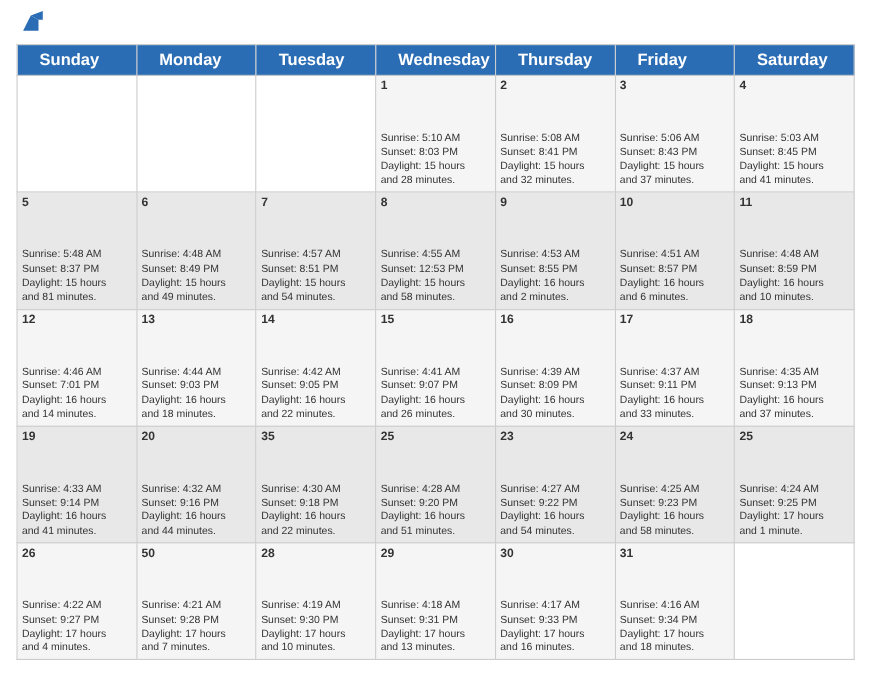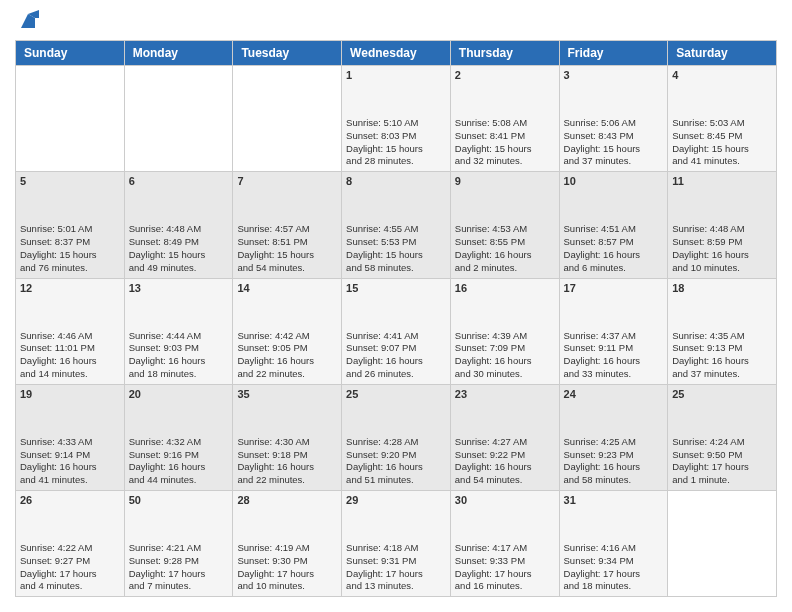--- a/index.html
+++ b/index.html
@@ -45,23 +45,23 @@
       color: #333;
     }
     table {
       width: 100%;
       border-collapse: collapse;
       table-layout: fixed;
     }
     thead tr th {
       background-color: #2a6db5;
       color: #fff;
-      font-size: 12px;
+      font-size: 15px;
       font-weight: bold;
-      padding: 5px 8px;
+      padding: 5px 20px;
       text-align: left;
       border: 1px solid #ccc;
     }
     tbody tr td {
       vertical-align: top;
       border: 1px solid #ccc;
       padding: 3px 4px;
       font-size: 9.5px;
       color: #333;
       height: 80px;
@@ -136,67 +136,67 @@
             <div class="cell-content"><span>Sunrise: 5:06 AM</span><br><span>Sunset: 8:43 PM</span><br><span>Daylight: 15 hours</span><br><span>and 37 minutes.</span></div>
           </td>
           <td>
             <span class="day-number">4</span>
             <div class="cell-content"><span>Sunrise: 5:03 AM</span><br><span>Sunset: 8:45 PM</span><br><span>Daylight: 15 hours</span><br><span>and 41 minutes.</span></div>
           </td>
         </tr>
         <tr>
           <td>
             <span class="day-number">5</span>
-            <div class="cell-content"><span>Sunrise: 5:01 AM</span><br><span>Sunset: 8:37 PM</span><br><span>Daylight: 15 hours</span><br><span>and 76 minutes.</span></div>
+            <div class="cell-content"><span>Sunrise: 5:48 AM</span><br><span>Sunset: 8:37 PM</span><br><span>Daylight: 15 hours</span><br><span>and 81 minutes.</span></div>
           </td>
           <td>
             <span class="day-number">6</span>
             <div class="cell-content"><span>Sunrise: 4:48 AM</span><br><span>Sunset: 8:49 PM</span><br><span>Daylight: 15 hours</span><br><span>and 49 minutes.</span></div>
           </td>
           <td>
             <span class="day-number">7</span>
             <div class="cell-content"><span>Sunrise: 4:57 AM</span><br><span>Sunset: 8:51 PM</span><br><span>Daylight: 15 hours</span><br><span>and 54 minutes.</span></div>
           </td>
           <td>
             <span class="day-number">8</span>
-            <div class="cell-content"><span>Sunrise: 4:55 AM</span><br><span>Sunset: 5:53 PM</span><br><span>Daylight: 15 hours</span><br><span>and 58 minutes.</span></div>
+            <div class="cell-content"><span>Sunrise: 4:55 AM</span><br><span>Sunset: 12:53 PM</span><br><span>Daylight: 15 hours</span><br><span>and 58 minutes.</span></div>
           </td>
           <td>
             <span class="day-number">9</span>
             <div class="cell-content"><span>Sunrise: 4:53 AM</span><br><span>Sunset: 8:55 PM</span><br><span>Daylight: 16 hours</span><br><span>and 2 minutes.</span></div>
           </td>
           <td>
             <span class="day-number">10</span>
             <div class="cell-content"><span>Sunrise: 4:51 AM</span><br><span>Sunset: 8:57 PM</span><br><span>Daylight: 16 hours</span><br><span>and 6 minutes.</span></div>
           </td>
           <td>
             <span class="day-number">11</span>
             <div class="cell-content"><span>Sunrise: 4:48 AM</span><br><span>Sunset: 8:59 PM</span><br><span>Daylight: 16 hours</span><br><span>and 10 minutes.</span></div>
           </td>
         </tr>
         <tr>
           <td>
             <span class="day-number">12</span>
-            <div class="cell-content"><span>Sunrise: 4:46 AM</span><br><span>Sunset: 11:01 PM</span><br><span>Daylight: 16 hours</span><br><span>and 14 minutes.</span></div>
+            <div class="cell-content"><span>Sunrise: 4:46 AM</span><br><span>Sunset: 7:01 PM</span><br><span>Daylight: 16 hours</span><br><span>and 14 minutes.</span></div>
           </td>
           <td>
             <span class="day-number">13</span>
             <div class="cell-content"><span>Sunrise: 4:44 AM</span><br><span>Sunset: 9:03 PM</span><br><span>Daylight: 16 hours</span><br><span>and 18 minutes.</span></div>
           </td>
           <td>
             <span class="day-number">14</span>
             <div class="cell-content"><span>Sunrise: 4:42 AM</span><br><span>Sunset: 9:05 PM</span><br><span>Daylight: 16 hours</span><br><span>and 22 minutes.</span></div>
           </td>
           <td>
             <span class="day-number">15</span>
             <div class="cell-content"><span>Sunrise: 4:41 AM</span><br><span>Sunset: 9:07 PM</span><br><span>Daylight: 16 hours</span><br><span>and 26 minutes.</span></div>
           </td>
           <td>
             <span class="day-number">16</span>
-            <div class="cell-content"><span>Sunrise: 4:39 AM</span><br><span>Sunset: 7:09 PM</span><br><span>Daylight: 16 hours</span><br><span>and 30 minutes.</span></div>
+            <div class="cell-content"><span>Sunrise: 4:39 AM</span><br><span>Sunset: 8:09 PM</span><br><span>Daylight: 16 hours</span><br><span>and 30 minutes.</span></div>
           </td>
           <td>
             <span class="day-number">17</span>
             <div class="cell-content"><span>Sunrise: 4:37 AM</span><br><span>Sunset: 9:11 PM</span><br><span>Daylight: 16 hours</span><br><span>and 33 minutes.</span></div>
           </td>
           <td>
             <span class="day-number">18</span>
             <div class="cell-content"><span>Sunrise: 4:35 AM</span><br><span>Sunset: 9:13 PM</span><br><span>Daylight: 16 hours</span><br><span>and 37 minutes.</span></div>
           </td>
         </tr>
@@ -220,21 +220,21 @@
           <td>
             <span class="day-number">23</span>
             <div class="cell-content"><span>Sunrise: 4:27 AM</span><br><span>Sunset: 9:22 PM</span><br><span>Daylight: 16 hours</span><br><span>and 54 minutes.</span></div>
           </td>
           <td>
             <span class="day-number">24</span>
             <div class="cell-content"><span>Sunrise: 4:25 AM</span><br><span>Sunset: 9:23 PM</span><br><span>Daylight: 16 hours</span><br><span>and 58 minutes.</span></div>
           </td>
           <td>
             <span class="day-number">25</span>
-            <div class="cell-content"><span>Sunrise: 4:24 AM</span><br><span>Sunset: 9:50 PM</span><br><span>Daylight: 17 hours</span><br><span>and 1 minute.</span></div>
+            <div class="cell-content"><span>Sunrise: 4:24 AM</span><br><span>Sunset: 9:25 PM</span><br><span>Daylight: 17 hours</span><br><span>and 1 minute.</span></div>
           </td>
         </tr>
         <tr>
           <td>
             <span class="day-number">26</span>
             <div class="cell-content"><span>Sunrise: 4:22 AM</span><br><span>Sunset: 9:27 PM</span><br><span>Daylight: 17 hours</span><br><span>and 4 minutes.</span></div>
           </td>
           <td>
             <span class="day-number">50</span>
             <div class="cell-content"><span>Sunrise: 4:21 AM</span><br><span>Sunset: 9:28 PM</span><br><span>Daylight: 17 hours</span><br><span>and 7 minutes.</span></div>

